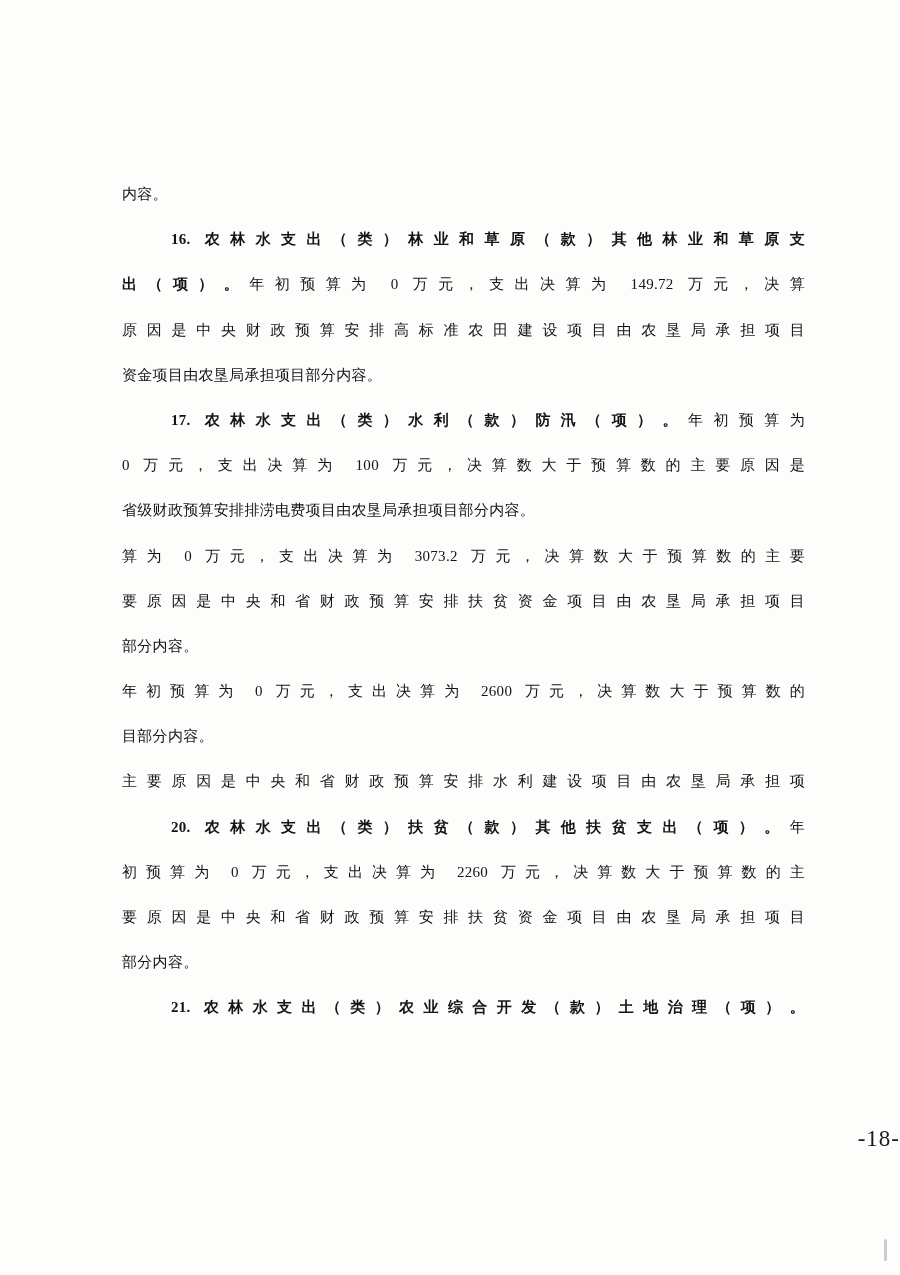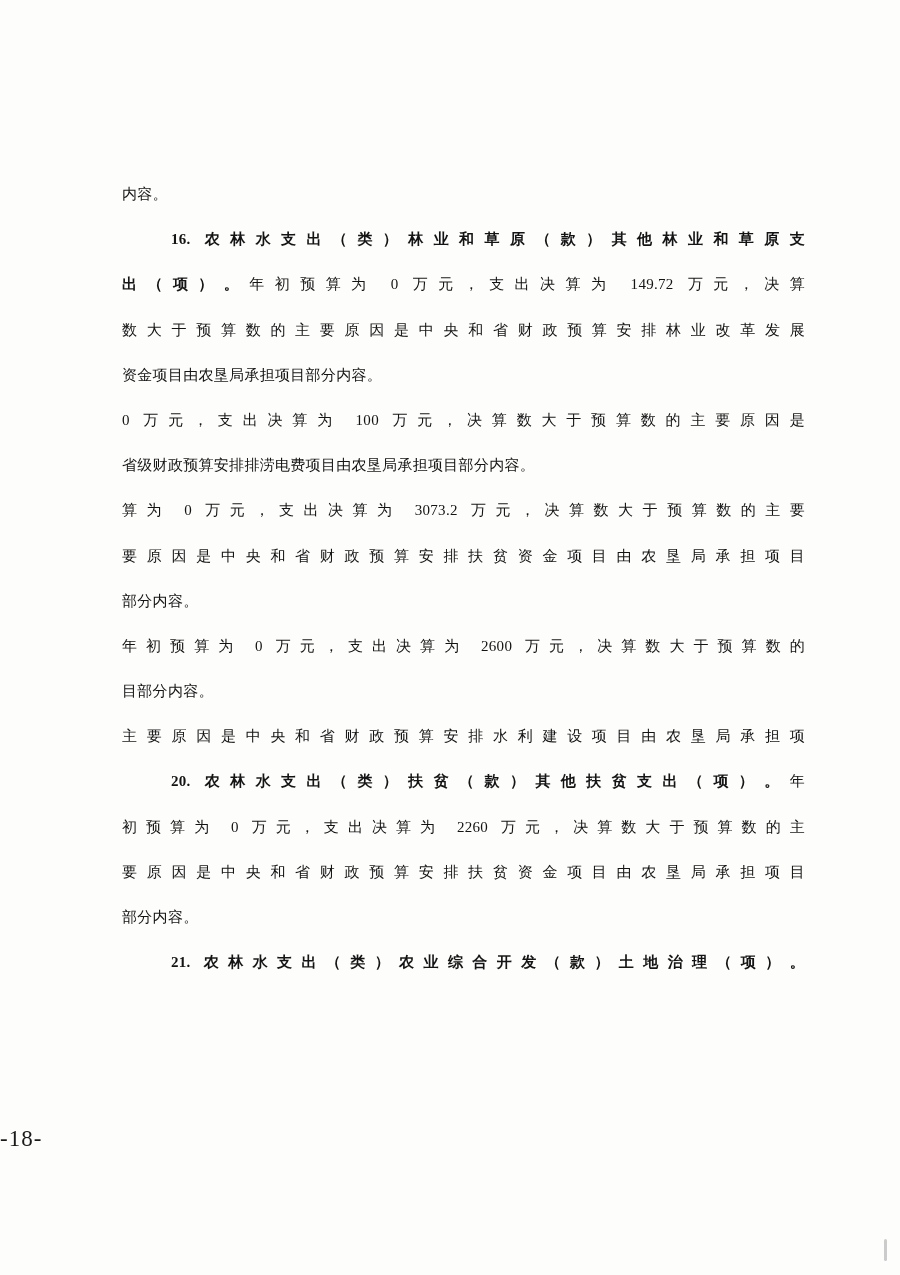--- a/index.html
+++ b/index.html
@@ -28,21 +28,21 @@
     text-justify: inter-character;
     letter-spacing: 0.3px;
     white-space: normal;
   }
   .just { text-align-last: justify; }
   .indent { padding-left: 49px; }
   .b { font-weight: 700; margin-top: 48px; }
   .page-number {
     position: absolute;
     left: 0; right: 0; top: 1126px;
-    text-align: left;
+    text-align: right;
     font-size: 23px;
     color: #1a1a1a;
     letter-spacing: 1px;
   }
   .scan-artifact {
     position: absolute;
     left: 884px; top: 1239px;
     width: 3px; height: 22px;
     background: #cbcbcb;
     border-radius: 2px;
@@ -52,23 +52,24 @@
 <body>
 
 <div class="page">
 
   <div class="content">
 
     <div class="line"><span>内容。</span></div>
 
     <div class="line just indent"><span class="b">16. 农林水支出（类）林业和草原（款）其他林业和草原支</span></div>
     <div class="line just"><span class="b">出（项）。</span><span>年初预算为 0 万元，支出决算为 149.72 万元，决算</span></div>
-    <div class="line just"><span>数大于预算数的主要原因是中央和省财政预算安排林业改革发展</span></div>
+    <div class="line just"><span>原因是中央财政预算安排高标准农田建设项目由农垦局承担项目</span></div>
     <div class="line"><span>资金项目由农垦局承担项目部分内容。</span></div>
 
+    <div class="line just indent"><span class="b">17. 农林水支出（类）水利（款）防汛（项）。</span><span>年初预算为</span></div>
     <div class="line just"><span>0 万元，支出决算为 100 万元，决算数大于预算数的主要原因是</span></div>
     <div class="line"><span>省级财政预算安排排涝电费项目由农垦局承担项目部分内容。</span></div>
 
     <div class="line just"><span>算为 0 万元，支出决算为 3073.2 万元，决算数大于预算数的主要</span></div>
     <div class="line just"><span>要原因是中央和省财政预算安排扶贫资金项目由农垦局承担项目</span></div>
     <div class="line"><span>部分内容。</span></div>
 
     <div class="line just"><span>年初预算为 0 万元，支出决算为 2600 万元，决算数大于预算数的</span></div>
     <div class="line"><span>目部分内容。</span></div>
     <div class="line just"><span>主要原因是中央和省财政预算安排水利建设项目由农垦局承担项</span></div>

